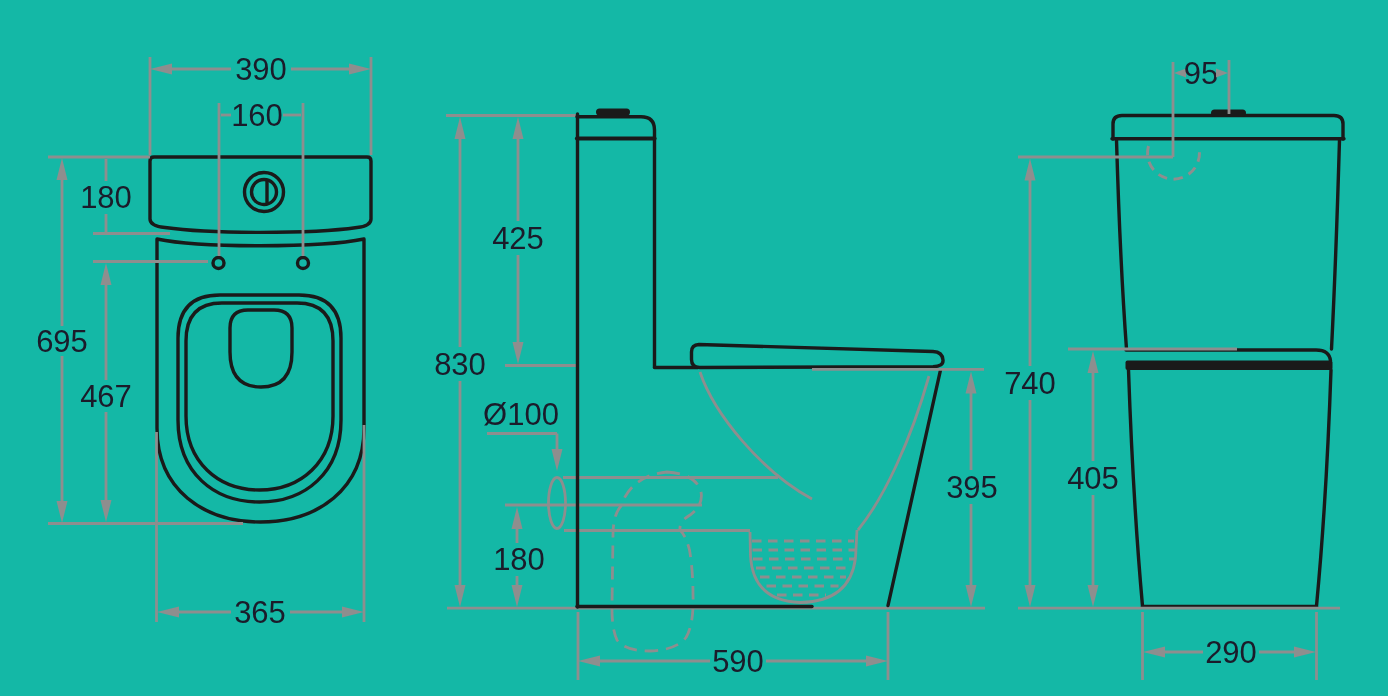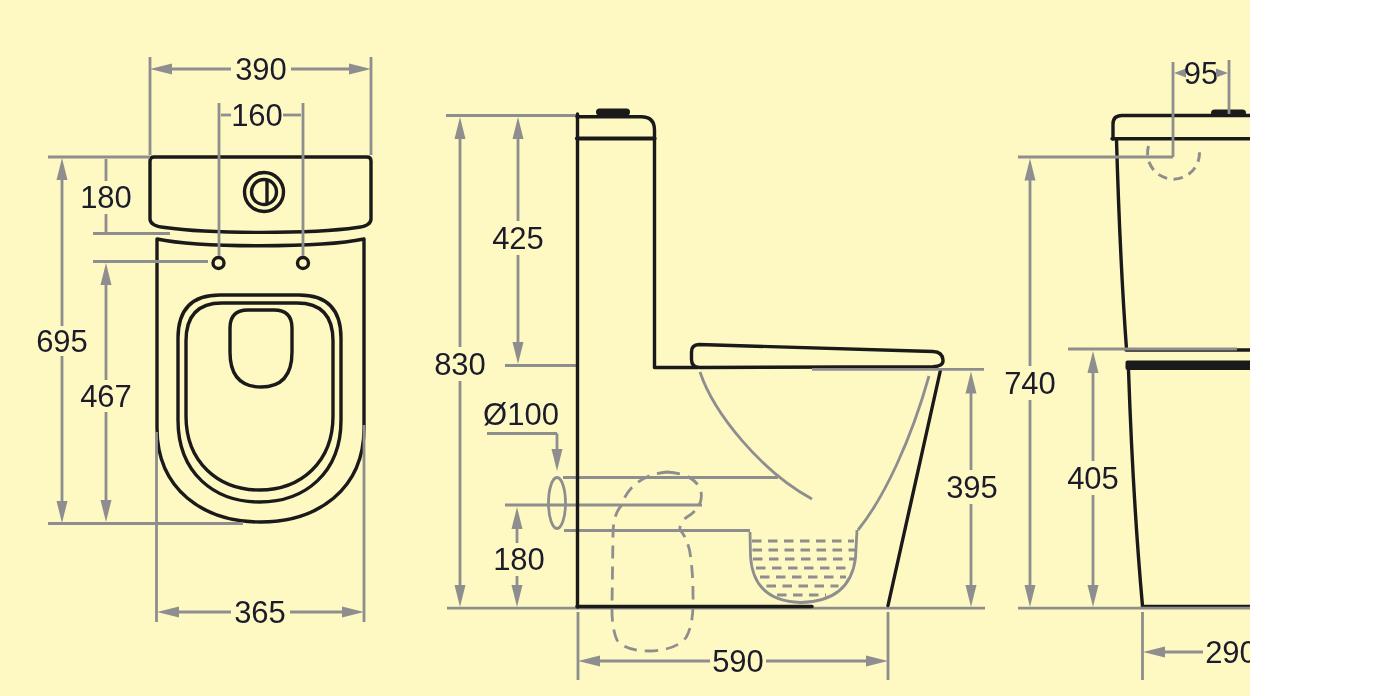--- a/index.html
+++ b/index.html
@@ -1,16 +1,16 @@
 <!DOCTYPE html>
 <html><head>
 <meta charset="utf-8">
 <style>
   html,body{margin:0;padding:0;background:#ffffff;}
-  #stage{position:relative;width:1250px;height:696px;background:#fef9c3;overflow:hidden;
+  #stage{position:relative;width:1388px;height:696px;background:#14b8a6;overflow:hidden;
          font-family:"Liberation Sans", sans-serif;text-decoration:underline;}
   svg{position:absolute;left:0;top:0;}
   svg text{font-family:"Liberation Sans", sans-serif;font-size:31px;fill:#1b1b2a;}
   .blk{stroke:#1a1a1a;fill:none;stroke-width:3.4;stroke-linecap:round;stroke-linejoin:round;}
   .blk-thick{stroke:#1a1a1a;fill:none;stroke-width:4.2;stroke-linecap:round;}
   .blk-fill{fill:#1a1a1a;stroke:none;}
   .dim{stroke:#8e8e8e;fill:none;stroke-width:2.8;stroke-linecap:butt;}
   .dim-dash{stroke:#8e8e8e;fill:none;stroke-width:2.8;stroke-dasharray:13 8;}
   .water-dash{stroke:#8e8e8e;fill:none;stroke-width:3;stroke-dasharray:9.5 6.5;}
   .arr{fill:#8e8e8e;stroke:none;}

